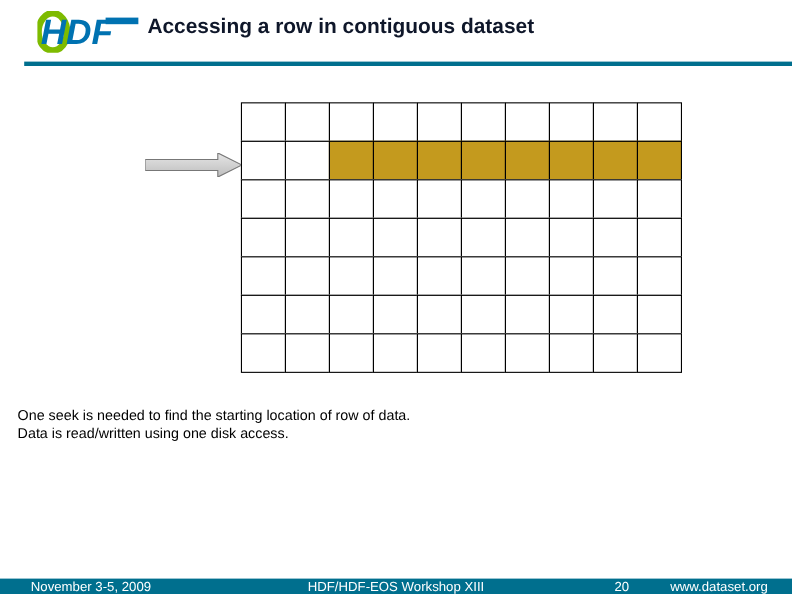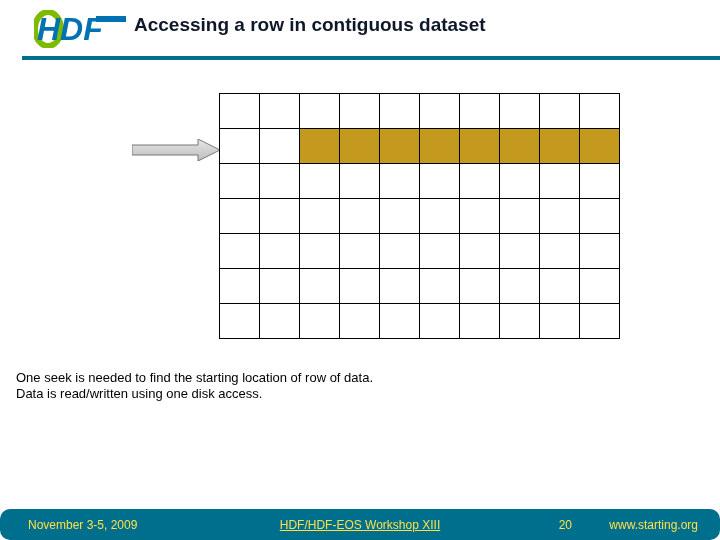--- a/index.html
+++ b/index.html
@@ -13,23 +13,23 @@
 
   .diagram { position: absolute; left: 220px; top: 94px; }
   .arrow { position: absolute; left: 132px; top: 139px; }
 
   .grid { display: grid; grid-template-columns: repeat(10, 40px); grid-template-rows: repeat(7, 35px); }
   .cell { border: 1px solid #000; margin-left: -1px; margin-top: -1px; background: #fff; }
   .cell.hl { background: #C49A1E; }
 
   .bodytext { position: absolute; left: 16px; top: 370px; right: 16px; font-size: 13px; line-height: 1.25; color: #000; }
 
-  .footer { position: absolute; left: 0; right: 0; bottom: 0; height: 31px; background: #006F8E; color: #fde047; font-size: 12px; display: flex; align-items: center; border-radius: 10px; }
+  .footer { position: absolute; left: 0; right: 0; bottom: 0; height: 14px; background: #006F8E; color: #ffffff; font-size: 12px; display: flex; align-items: center; }
   .footer .fl { position: absolute; left: 28px; }
-  .footer .fc { width: 100%; text-align: center; text-decoration: underline; }
+  .footer .fc { width: 100%; text-align: center; }
   .footer .fn { position: absolute; right: 148px; }
   .footer .fr { position: absolute; right: 22px; }
 </style>
 </head>
 <body>
 
 <div class="slide">
 
   <div class="header">
     <span class="logo">
@@ -132,16 +132,16 @@
 
   <div class="bodytext">
     <div>One seek is needed to find the starting location of row of data.</div>
     <div>Data is read/written using one disk access.</div>
   </div>
 
   <div class="footer">
     <span class="fl">November 3-5, 2009</span>
     <span class="fc">HDF/HDF-EOS Workshop XIII</span>
     <span class="fn">20</span>
-    <span class="fr">www.starting.org</span>
+    <span class="fr">www.dataset.org</span>
   </div>
 
 </div>
 
 </body></html>

